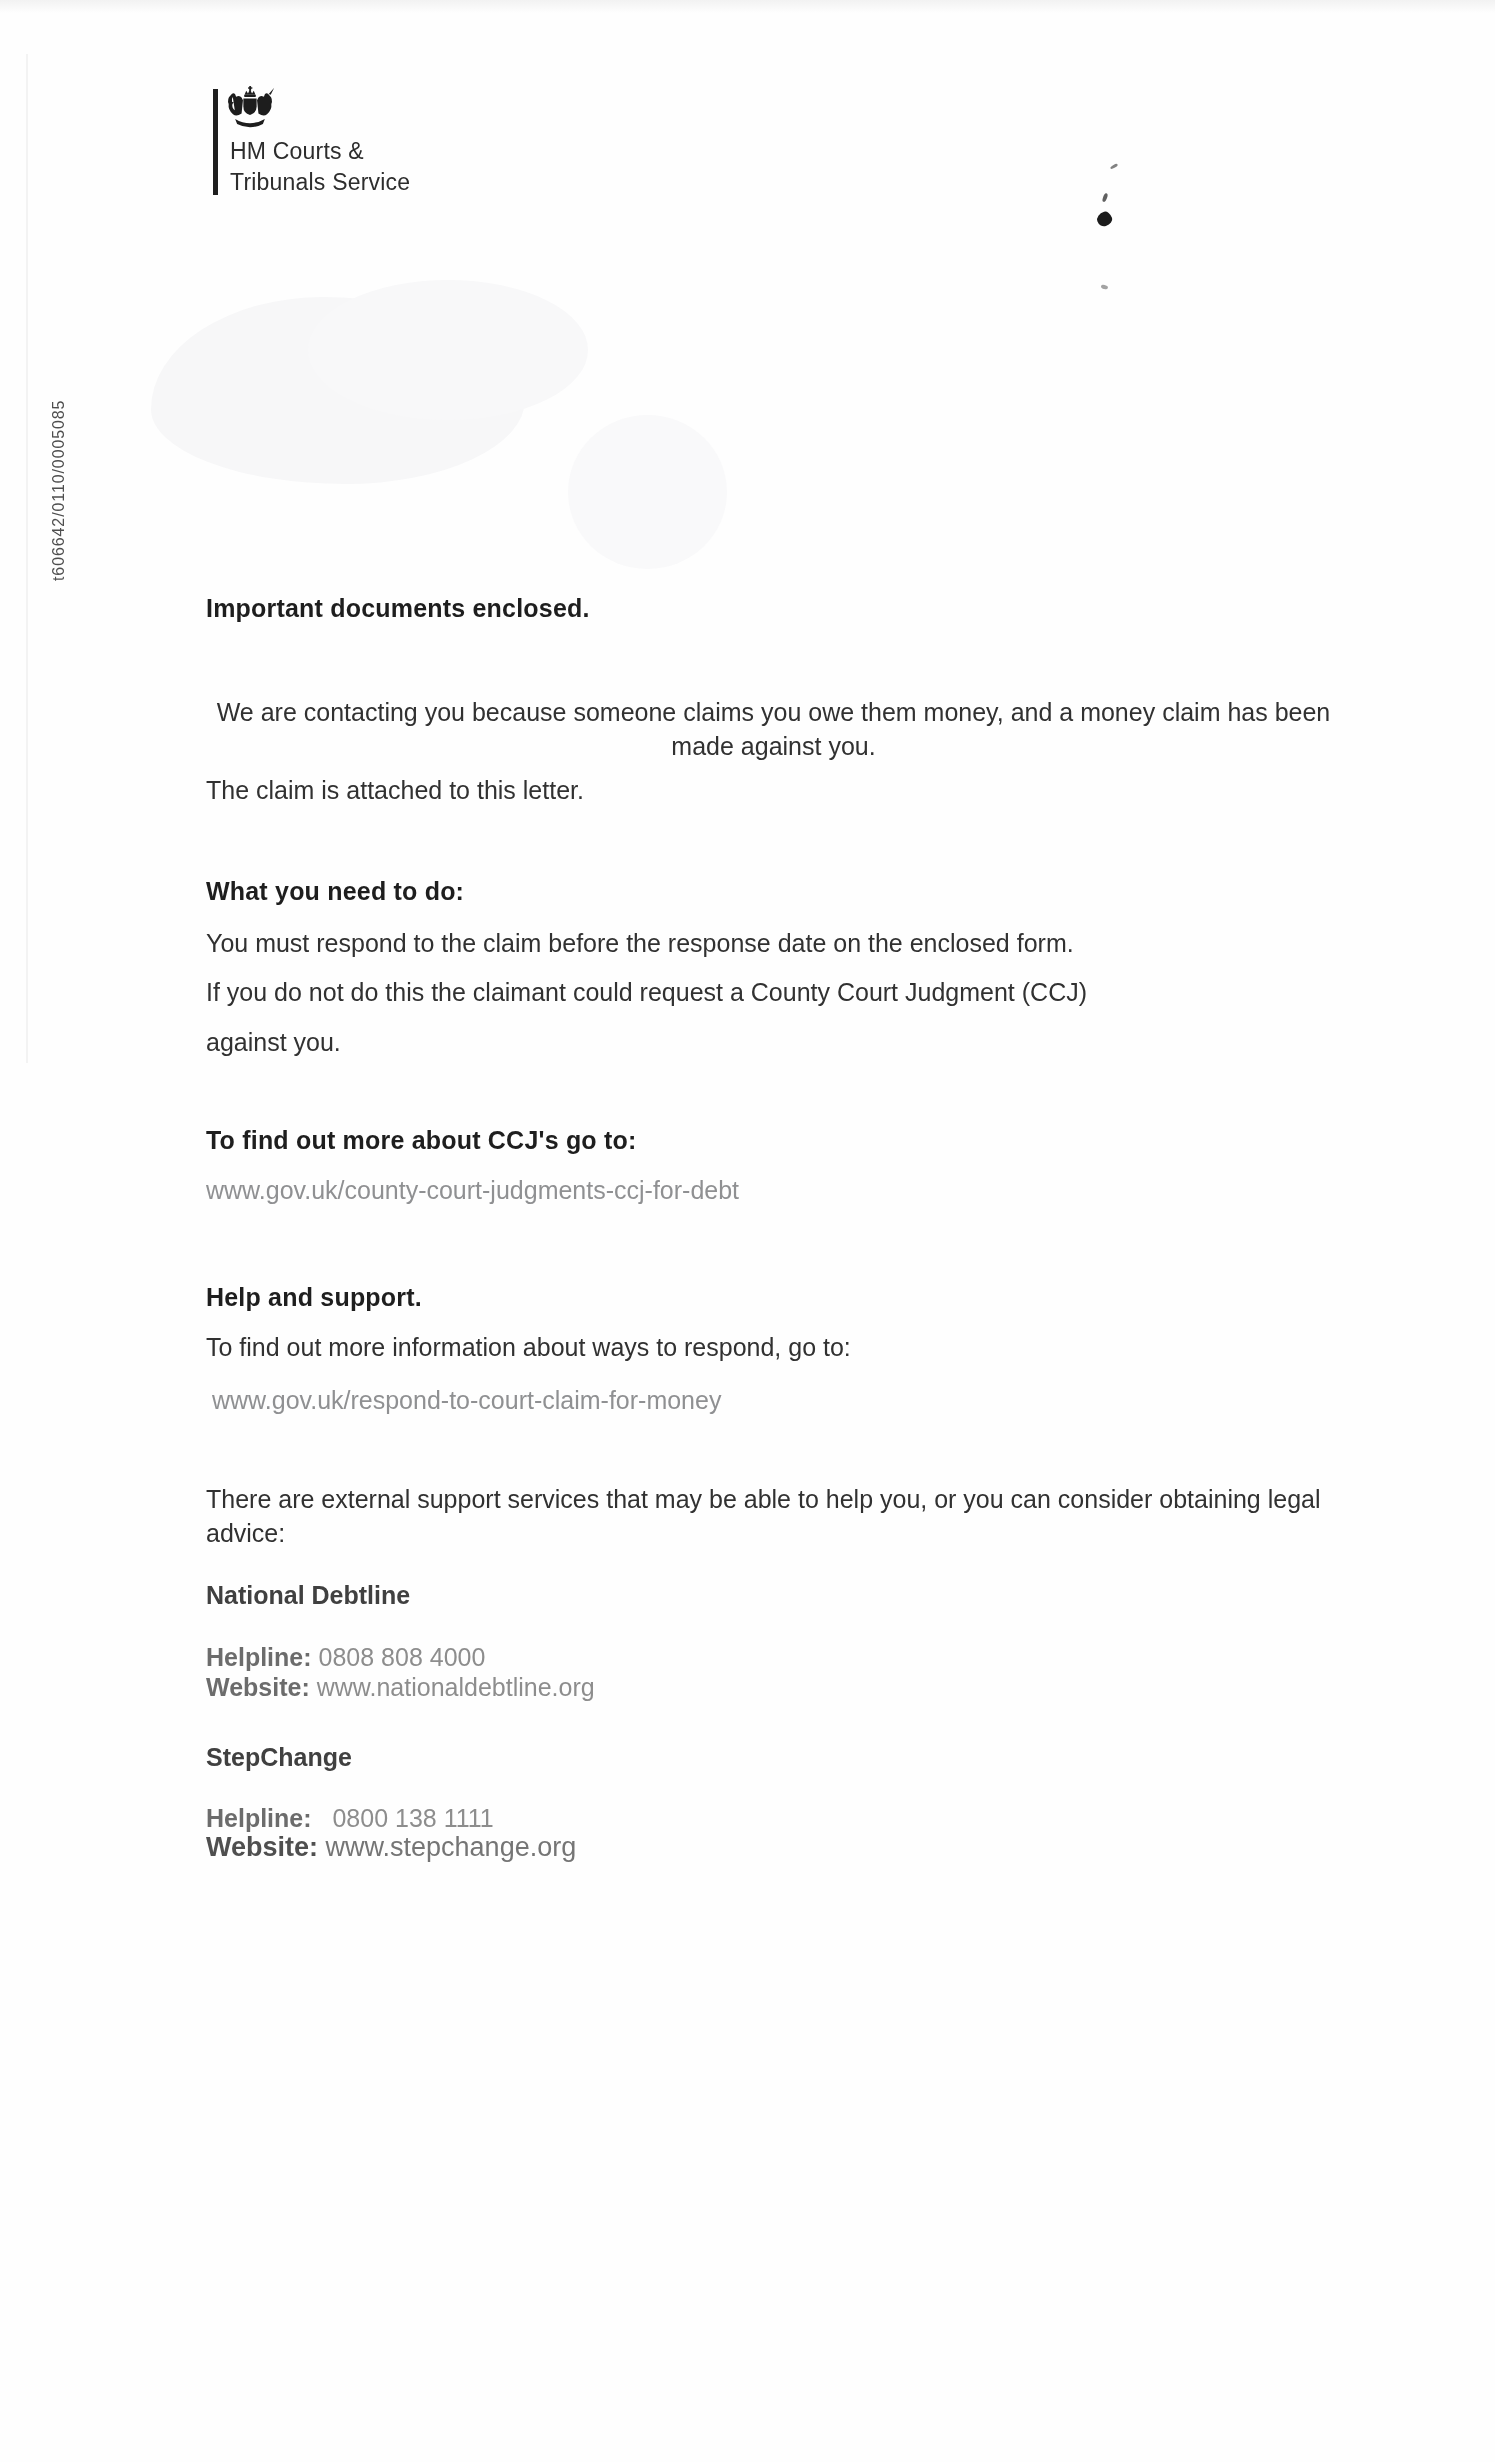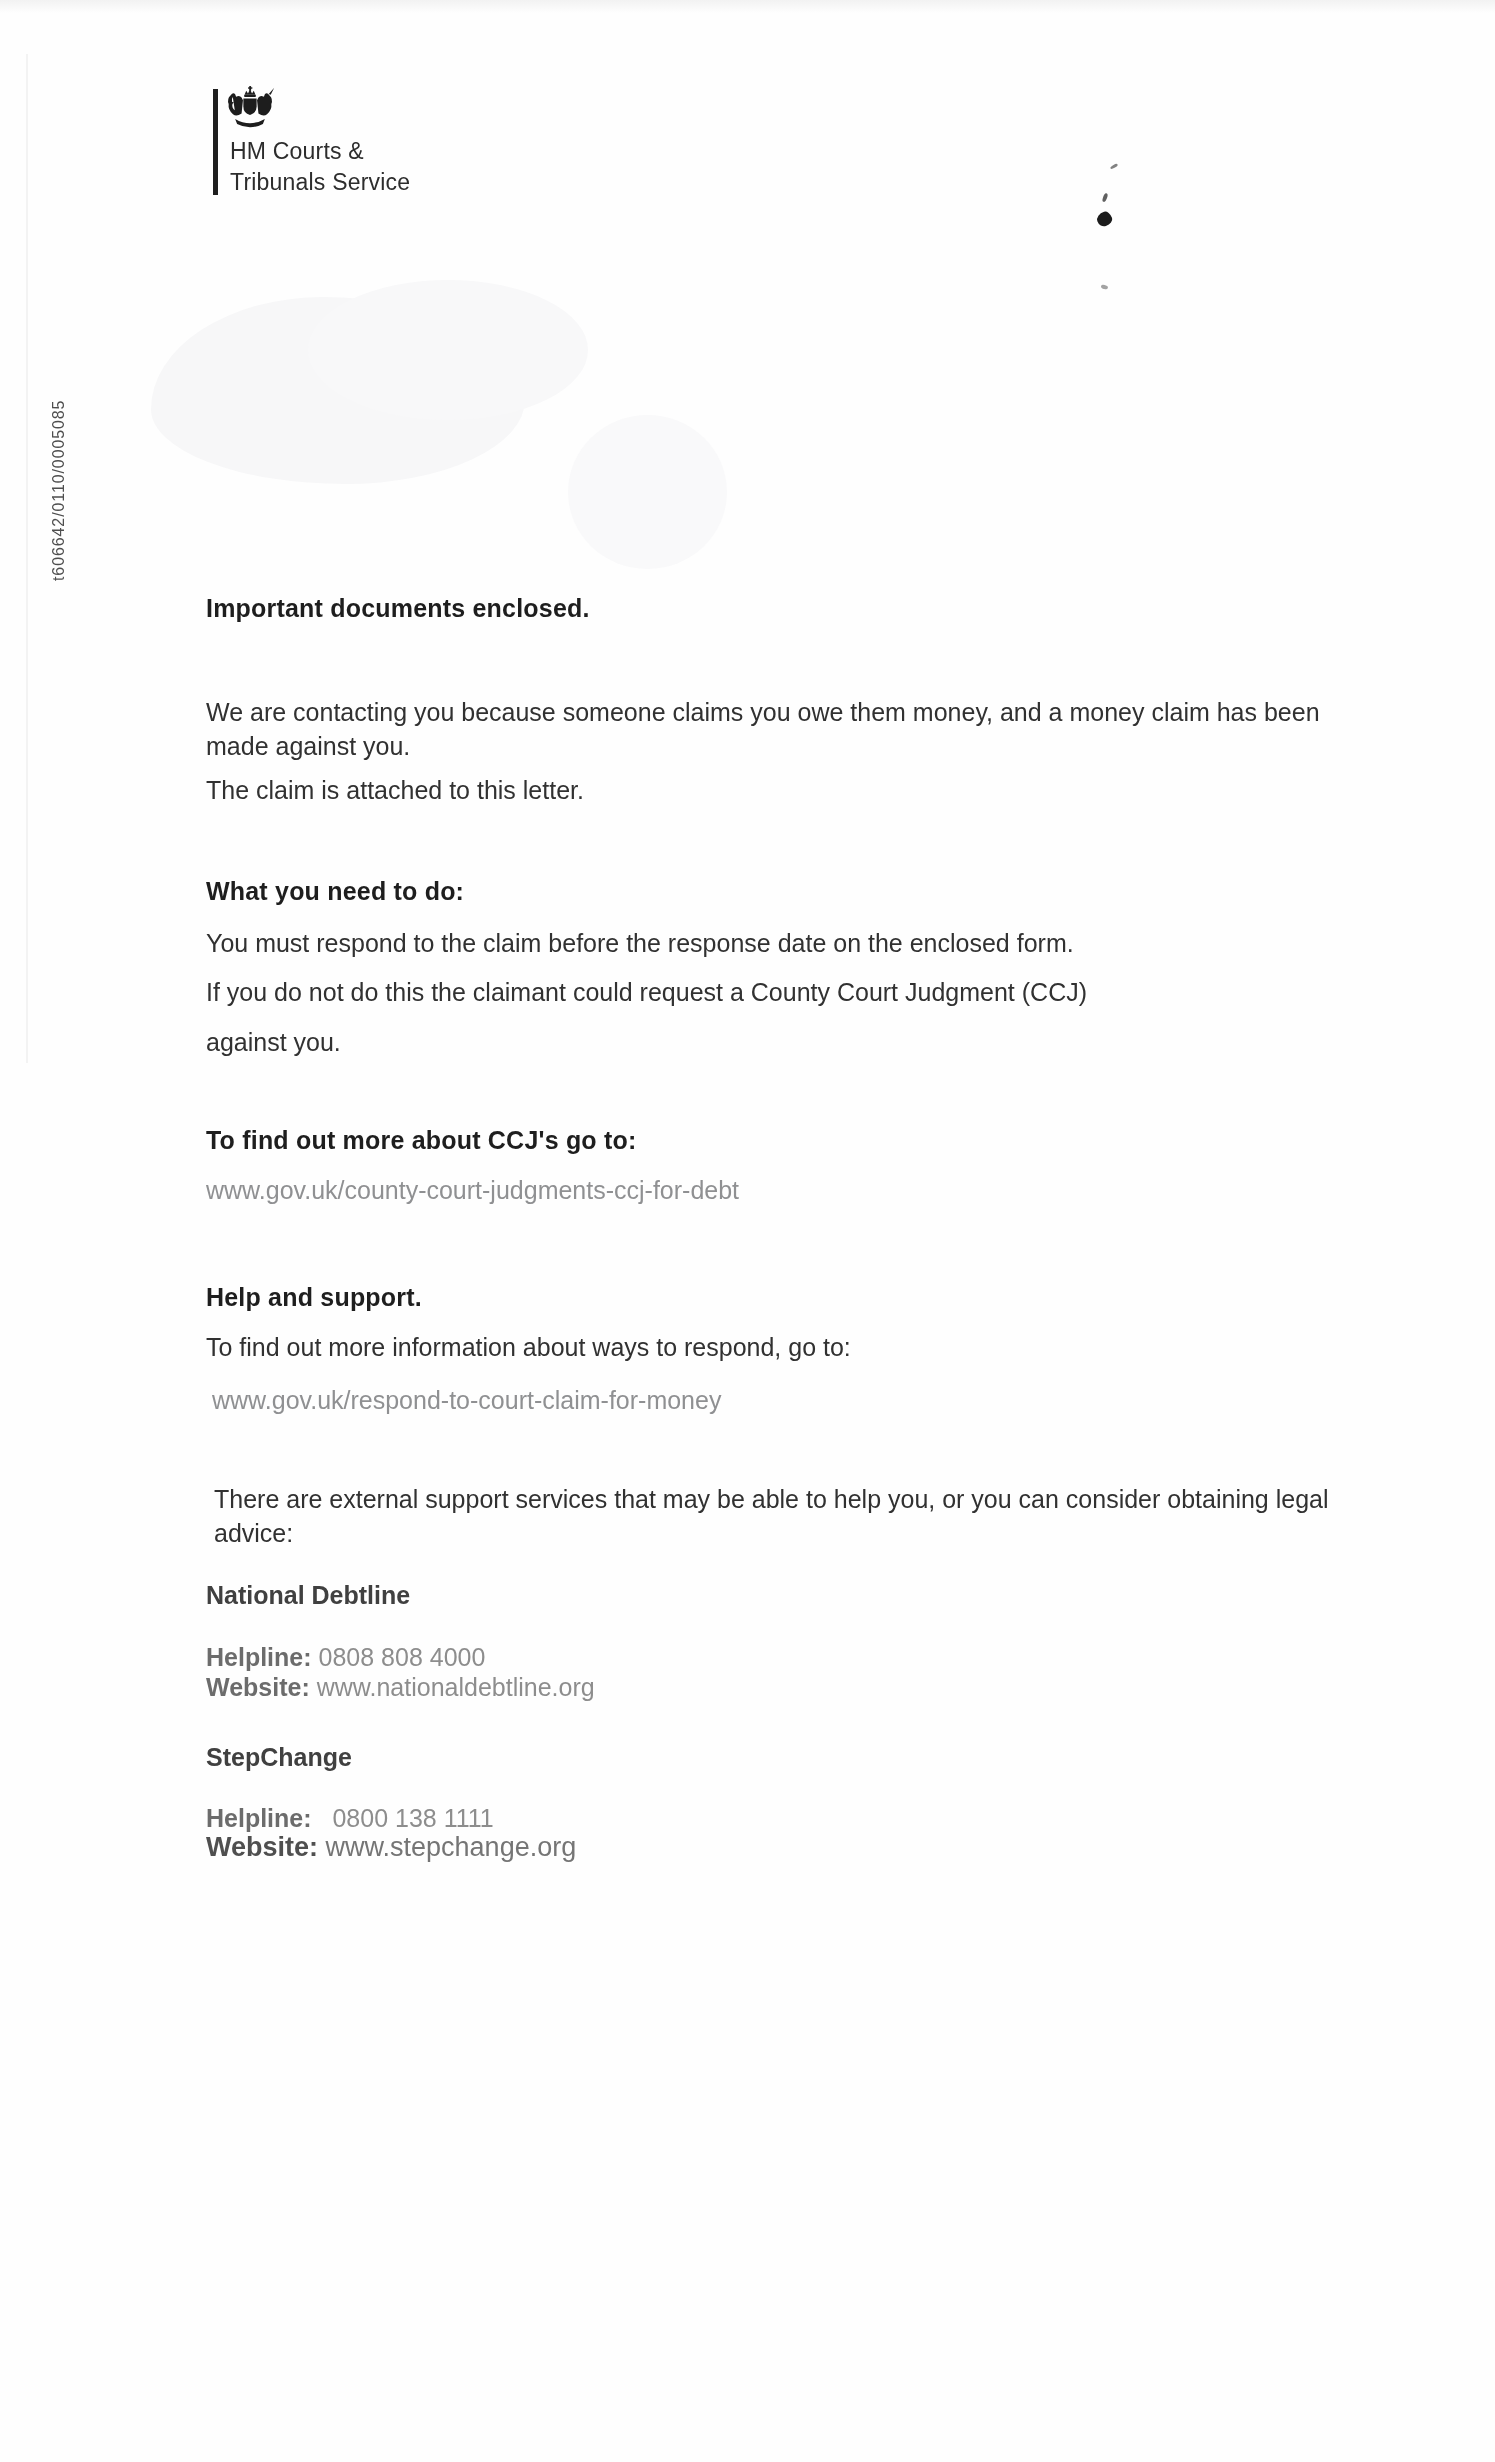--- a/index.html
+++ b/index.html
@@ -83,37 +83,37 @@
   </span>
   <div class="logo-text">
     <div>HM Courts &amp;</div>
     <div>Tribunals Service</div>
   </div>
 
   <div class="scan-code">t606642/0110/0005085</div>
 
   <div class="line h-bold" style="top:594px;">Important documents enclosed.</div>
 
-  <div class="para body-t" style="top:695px;width:1135px;">We are contacting you because someone claims you owe them money, and a money claim has been made against you.</div>
+  <div class="para body-t" style="top:695px;width:1135px;text-align:center;">We are contacting you because someone claims you owe them money, and a money claim has been made against you.</div>
 
   <div class="line body-t" style="top:776px;">The claim is attached to this letter.</div>
 
   <div class="line h-bold" style="top:877px;">What you need to do:</div>
   <div class="line body-t" style="top:978px;">If you do not do this the claimant could request a County Court Judgment (CCJ)</div>
   <div class="line body-t" style="top:929px;">You must respond to the claim before the response date on the enclosed form.</div>
   <div class="line body-t" style="top:1028px;">against you.</div>
 
   <div class="line h-bold" style="top:1126px;">To find out more about CCJ's go to:</div>
   <div class="line url-t" style="top:1176px;">www.gov.uk/county-court-judgments-ccj-for-debt</div>
 
   <div class="line h-bold" style="top:1283px;">Help and support.</div>
   <div class="line body-t" style="top:1333px;">To find out more information about ways to respond, go to:</div>
   <div class="line url-t" style="top:1386px;left:212px;">www.gov.uk/respond-to-court-claim-for-money</div>
 
-  <div class="para body-t" style="top:1482px;width:1126px;margin-left:8px;">There are external support services that may be able to help you, or you can consider obtaining legal advice:</div>
+  <div class="para body-t" style="top:1482px;width:1126px;">There are external support services that may be able to help you, or you can consider obtaining legal advice:</div>
 
   <div class="line org-name" style="top:1581px;">National Debtline</div>
   <div class="line" style="top:1643px;">
     <span class="lbl">Helpline:</span>
     <span> </span>
     <span class="val">0808 808 4000</span>
   </div>
   <div class="line" style="top:1673px;">
     <span class="lbl">Website:</span>
     <span> </span>

